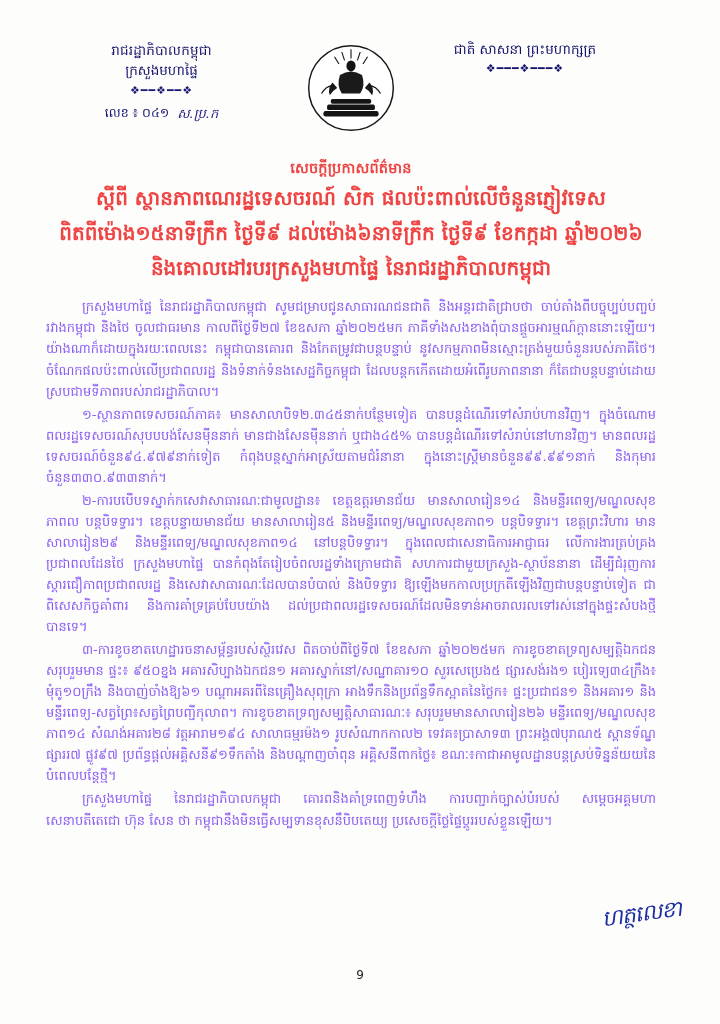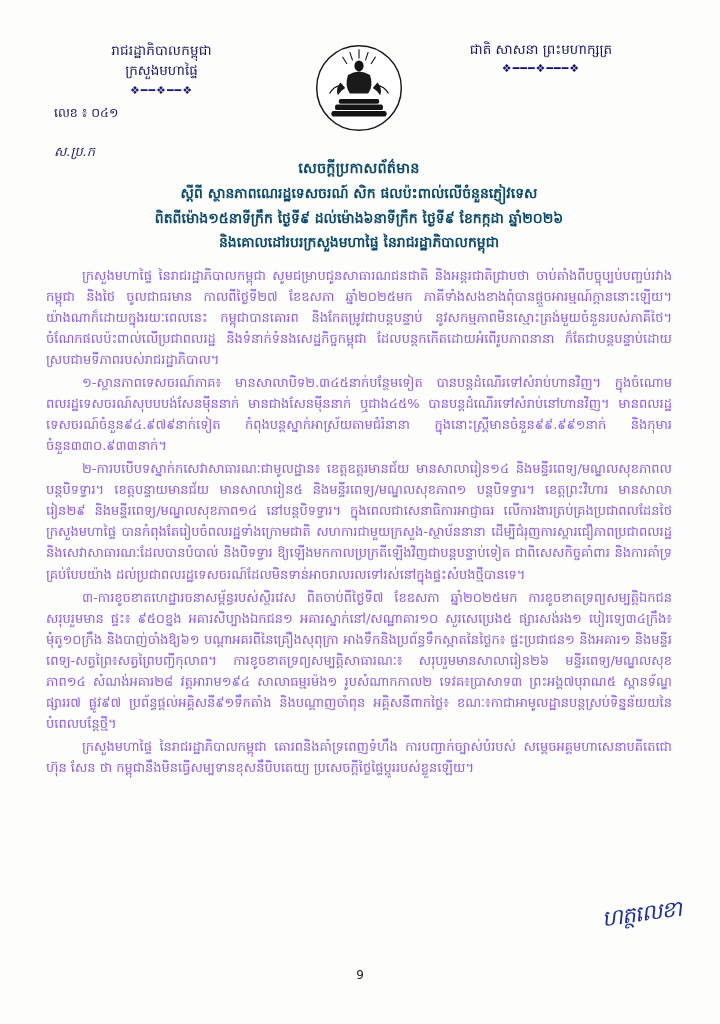--- a/index.html
+++ b/index.html
@@ -14,21 +14,21 @@
     font-family: "DejaVu Sans", "Liberation Sans", sans-serif;
     color: #111111;
     overflow: hidden;
   }
   .page {
     position: relative;
     width: 720px;
     height: 1024px;
     background: #fdfdfb;
     box-sizing: border-box;
-    padding: 18px 48px 20px 46px;
+    padding: 18px 64px 20px 46px;
   }
 
   
   .header {
     position: relative;
     height: 132px;
   }
   .hdr-left {
     position: absolute;
     left: 8px;
@@ -51,23 +51,22 @@
     letter-spacing: 1px;
     margin-top: 2px;
     color: #1b1a78;
   }
   .hdr-left .num {
     margin-top: 8px;
     font-size: 12.5px;
     color: #15146e;
     display: flex;
     justify-content: center;
-    gap: 20px;
+    gap: 8px;
     align-items: flex-start;
-    flex-direction: column;
   }
   .hdr-left .num .hand {
     font-style: italic;
     color: #1d1c86;
     font-size: 13px;
   }
 
   .hdr-right {
     position: absolute;
     right: 6px;
@@ -97,29 +96,29 @@
     transform: translateX(-50%);
     top: 24px;
     width: 92px;
     height: 92px;
   }
 
   
   .title-block {
     margin-top: 6px;
     text-align: center;
-    color: #0c4a6e;
+    color: #ef4444;
     line-height: 1.75;
   }
   .title-block .t-main {
     font-size: 14.5px;
     letter-spacing: .2px;
   }
   .title-block .t-sub {
-    font-size: 14px;
+    font-size: 20px;
   }
 
   
   .body-text {
     margin-top: 10px;
     color: #8b5cf6;
     font-size: 13px;
     line-height: 1.62;
     text-align: justify;
   }

